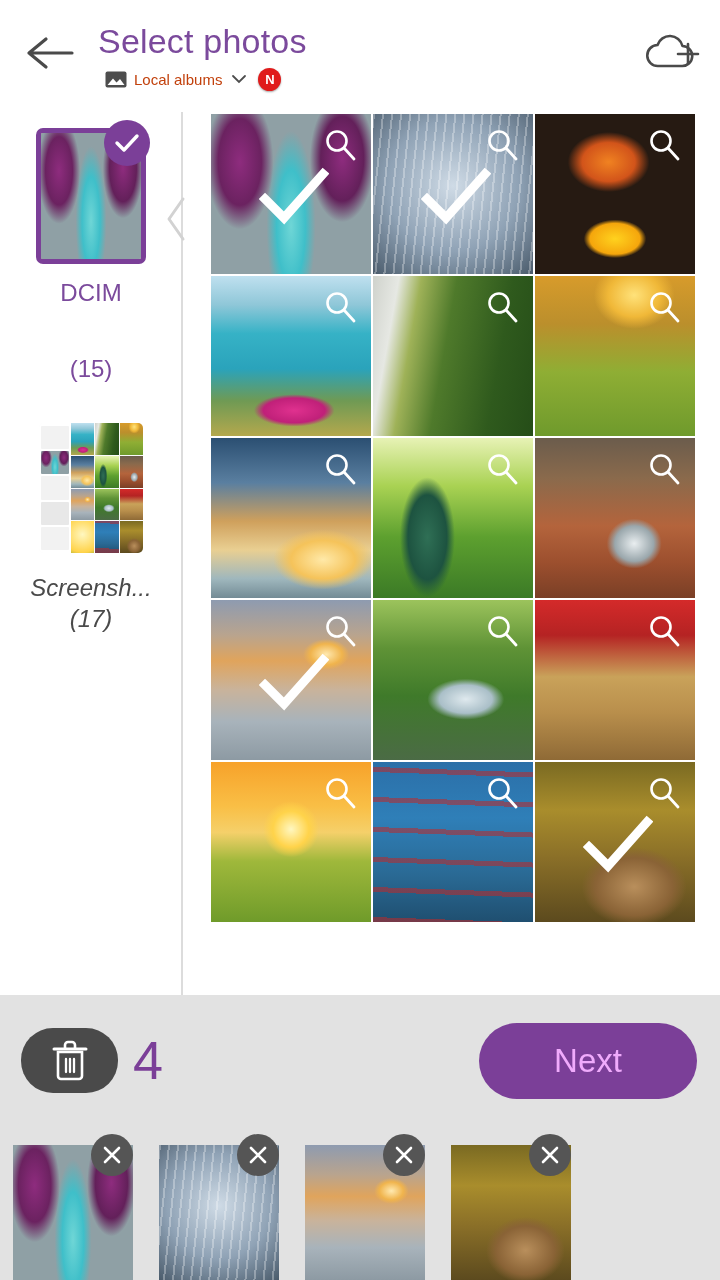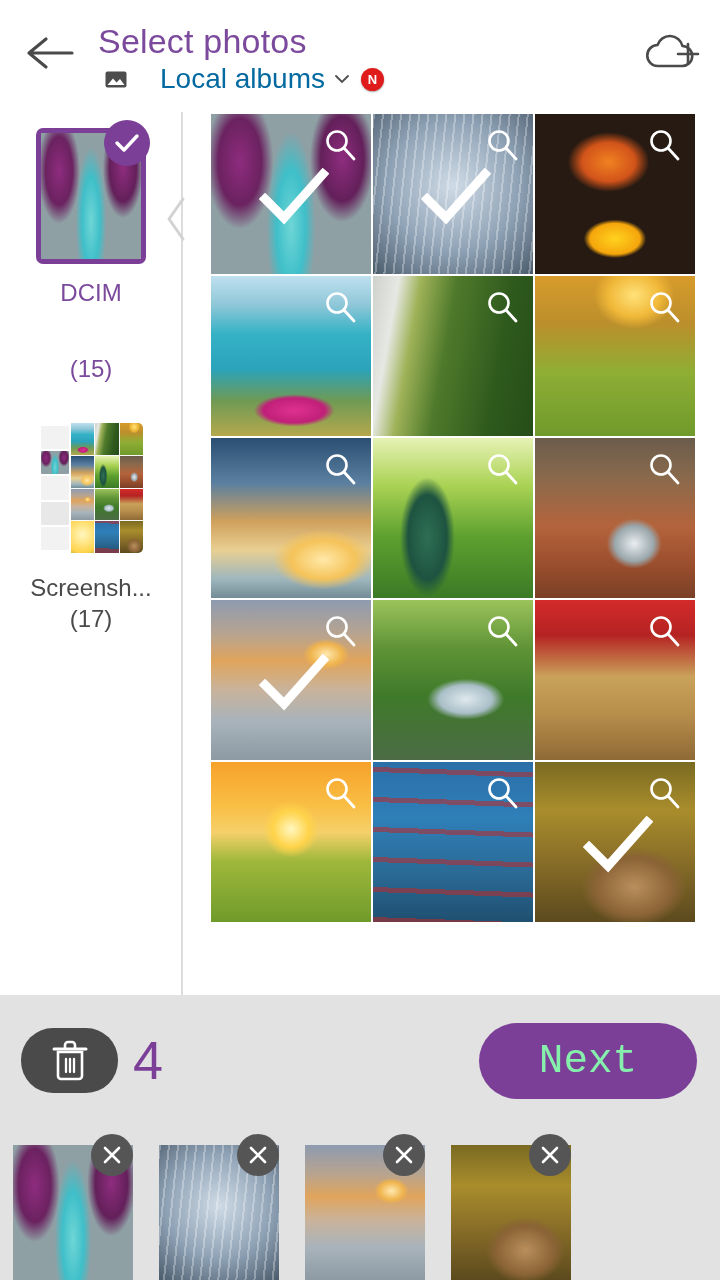--- a/index.html
+++ b/index.html
@@ -20,41 +20,41 @@
   #title-block { position: absolute; left: 98px; top: 20px; width: 480px; }
   #page-title {
     font-size: 34px; color: #7b4a9c; font-weight: 400; letter-spacing: 0.2px;
     line-height: 42px; white-space: nowrap;
   }
   #album-row {
     display: flex; align-items: center; gap: 7px; margin-top: 2px; padding-left: 7px;
     height: 30px;
   }
   #album-icon { width: 22px; height: 17px; position: relative; display:block; }
-  #album-label { font-size: 28px; color: #0369a1; white-space: nowrap; margin-left: 26px; }
+  #album-label { font-size: 15px; color: #c2410c; white-space: nowrap; }
   #album-chevron { width: 20px; height: 20px; display:block; }
   #new-badge {
     width: 23px; height: 23px; border-radius: 50%;
     background: #e01b1b; color: #fff; font-size: 13px; font-weight: bold;
     display: flex; align-items: center; justify-content: center;
     box-shadow: 0 1px 2px rgba(0,0,0,.35); margin-left: 2px;
   }
   #cloud-add { position: absolute; right: 16px; top: 30px; width: 62px; height: 48px; cursor:pointer; }
 
   
   #sidebar {
     position: absolute; left: 0; top: 108px; width: 182px; height: 887px;
     background: #fff;
   }
   #divider { position: absolute; left: 181px; top: 112px; width: 2px; height: 883px; background: #dcdcdc; }
   #sel-chevron { position: absolute; left: 165px; top: 195px; width: 22px; height: 48px; }
 
   .album { position: relative; width: 182px; display: flex; flex-direction: column; align-items: center; }
   #album-0 { margin-top: 20px; }
-  #album-1 { margin-top: 40px; }
+  #album-1 { margin-top: 40px; font-style: italic; }
 
   .album-thumb-wrap { position: relative; width: 110px; height: 138px; display:flex; justify-content:center; }
   .album-thumb {
     width: 104px; height: 130px; border-radius: 5px; overflow: hidden; position: relative;
   }
   .album-thumb.selected {
     border: 5px solid #7b3f98; width: 110px; height: 136px; border-radius: 7px;
   }
   .album-check {
     position: absolute; right: -4px; top: -8px; width: 46px; height: 46px; border-radius: 50%;
@@ -87,21 +87,21 @@
     cursor: pointer;
   }
   #count-block { position: absolute; left: 133px; top: 38px; display: flex; align-items: baseline; }
   #count-num { font-size: 54px; color: #7b3f98; line-height: 54px; font-weight: 400; }
   #count-total { font-size: 25px; color: #7b4a9c; margin-left: 6px; }
   #next-btn {
     position: absolute; right: 23px; top: 28px; width: 218px; height: 76px;
     background: #7b3f98; border-radius: 38px; display: flex; align-items: center; justify-content: center;
     cursor: pointer; border: none;
   }
-  #next-label { font-size: 41px; color: #86efac; font-family: Liberation Mono, monospace; }
+  #next-label { font-size: 33px; color: #f0abfc; }
 
   #strip { position: absolute; left: 0; top: 137px; width: 720px; height: 148px; display: flex; gap: 0; }
   .strip-item { position: relative; width: 146px; height: 148px; }
   .strip-img { position: absolute; left: 13px; top: 13px; width: 120px; height: 135px; overflow: hidden; }
   .strip-x {
     position: absolute; right: 13px; top: 2px; width: 42px; height: 42px; border-radius: 50%;
     background: #555555; display: flex; align-items: center; justify-content: center; cursor: pointer; z-index: 5;
   }
 
   

